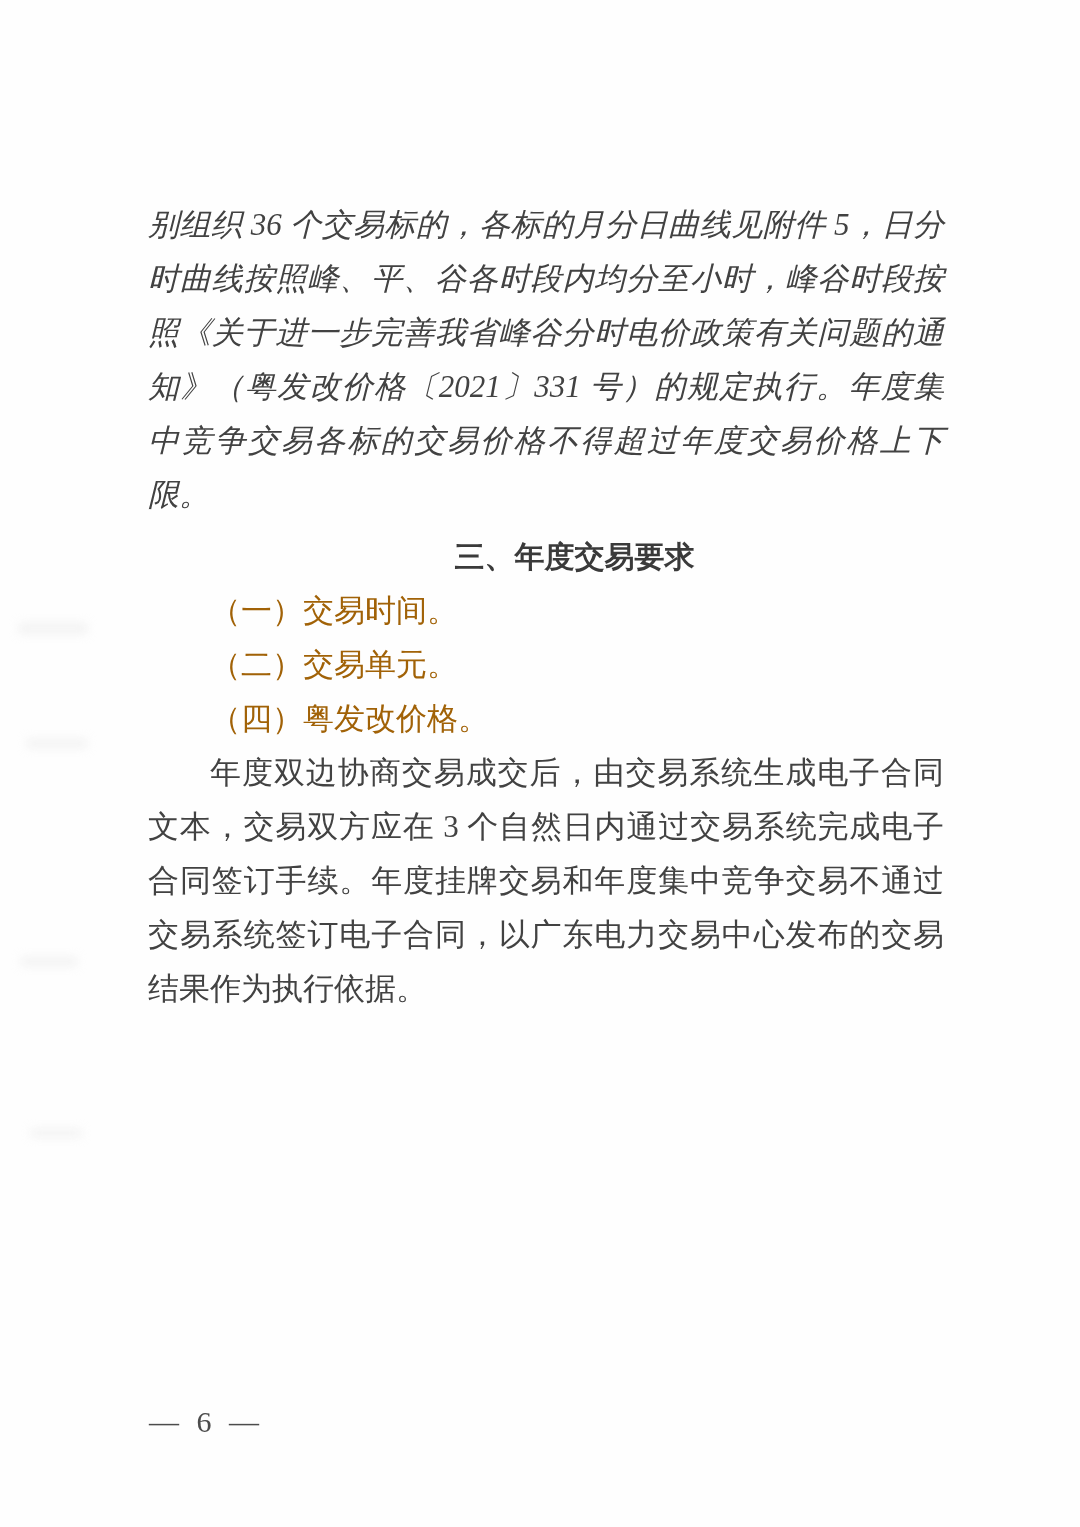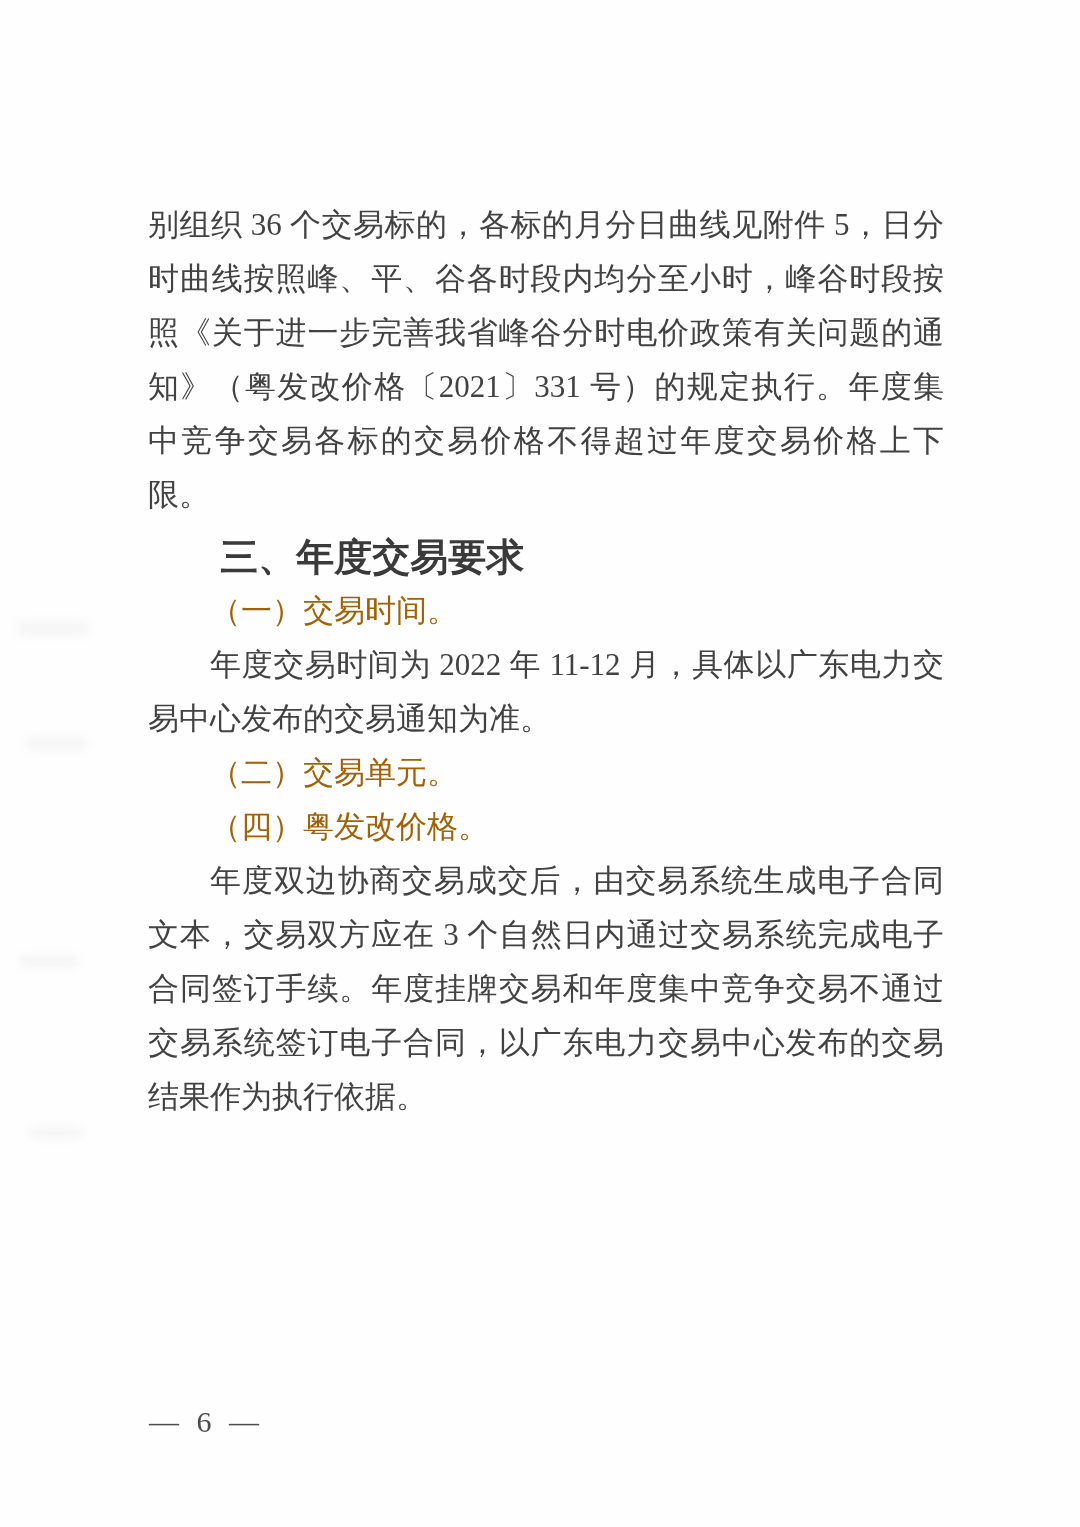--- a/index.html
+++ b/index.html
@@ -24,29 +24,30 @@
     color: #424242;
     text-align: justify;
     text-justify: inter-ideograph;
   }
   .para {
     margin: 0;
     text-indent: 2em;
   }
   .para.cont {
     text-indent: 0;
+    font-style: italic;
   }
   .heading {
     margin: 8px 0 0 0;
     font-family: "Liberation Sans", "DejaVu Sans", sans-serif;
     font-weight: 700;
-    font-size: 38px;
+    font-size: 30px;
     line-height: 54px;
     text-indent: 1.9em;
-    text-align: left;
+    text-align: center;
     color: #3a3a3a;
   }
   .sub-label {
     margin: 0;
     text-indent: 2em;
     color: #a16207;
   }
   .page-footer {
     position: absolute;
     left: 149px;
@@ -82,21 +83,20 @@
   <div class="artifact a3"></div>
   <div class="artifact a4"></div>
 
   <main class="doc">
 
     <p class="para cont">别组织 36 个交易标的，各标的月分日曲线见附件 5，日分时曲线按照峰、平、谷各时段内均分至小时，峰谷时段按照《关于进一步完善我省峰谷分时电价政策有关问题的通知》（粤发改价格〔2021〕331 号）的规定执行。年度集中竞争交易各标的交易价格不得超过年度交易价格上下限。</p>
 
     <h2 class="heading">三、年度交易要求</h2>
 
     <p class="sub-label">（一）交易时间。</p>
-    <p class="para">年度交易时间为 2022 年 11-12 月，具体以广东电力交易中心发布的交易通知为准。</p>
 
     <p class="sub-label">（二）交易单元。</p>
 
 
     <p class="sub-label">（四）粤发改价格。</p>
     <p class="para">年度双边协商交易成交后，由交易系统生成电子合同文本，交易双方应在 3 个自然日内通过交易系统完成电子合同签订手续。年度挂牌交易和年度集中竞争交易不通过交易系统签订电子合同，以广东电力交易中心发布的交易结果作为执行依据。</p>
 
   </main>
 
   <footer class="page-footer">

